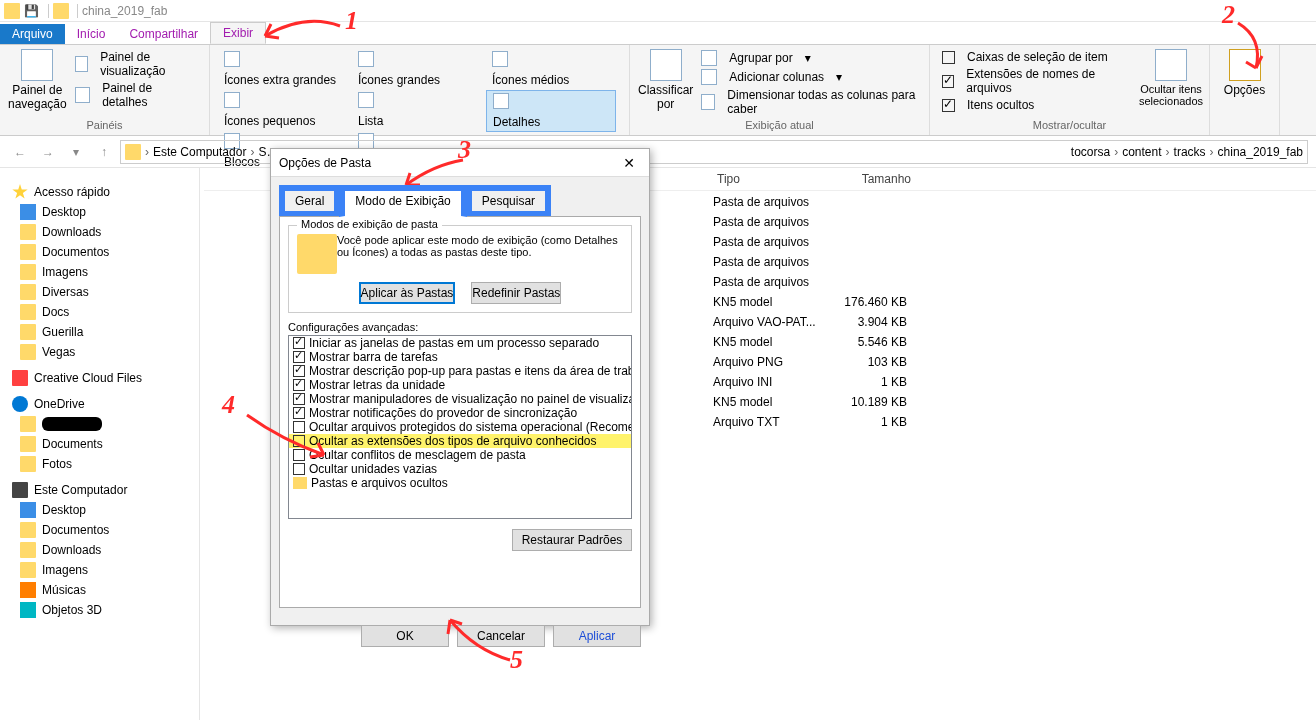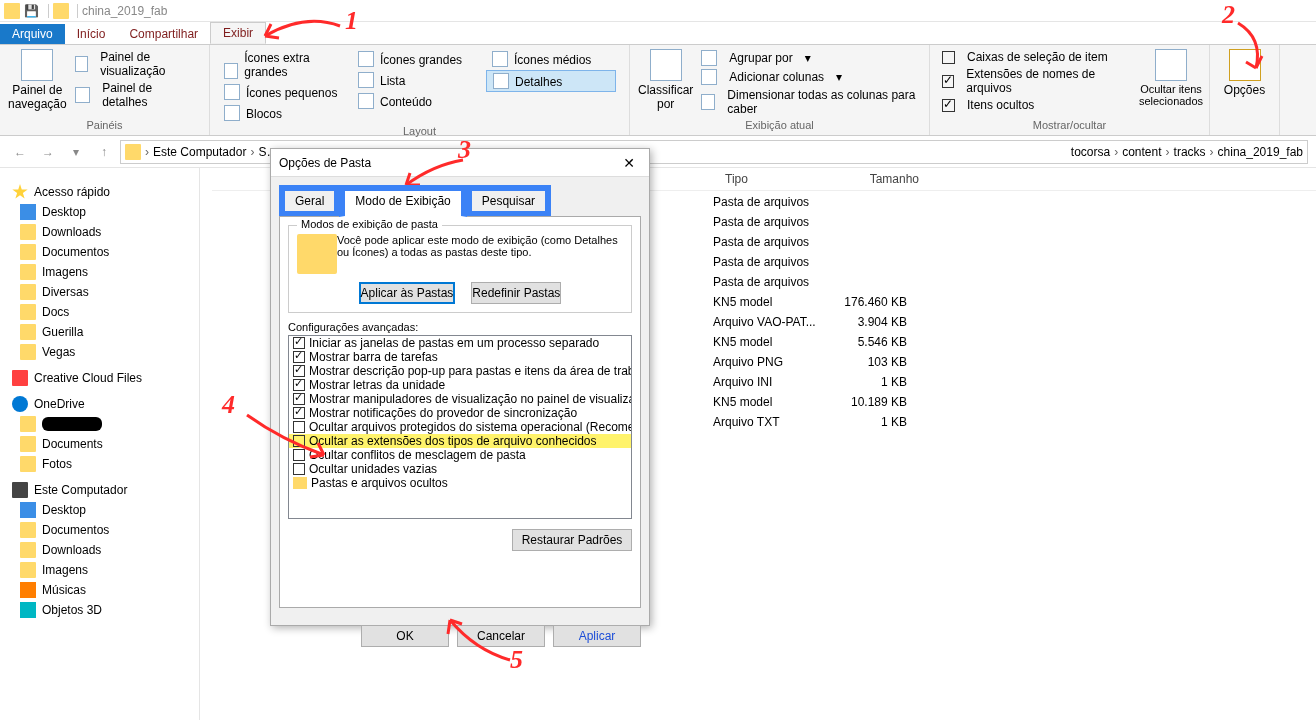--- a/index.html
+++ b/index.html
@@ -6,35 +6,35 @@
 body { background: #fff; width: 1316px; height: 720px; overflow: hidden; position: relative; }
 
 
 .titlebar { height: 22px; background: #fff; display: flex; align-items: center; padding-left: 4px; border-bottom: 1px solid #e5e5e5; }
 .titlebar .ticon { width: 16px; height: 16px; margin-right: 4px; display: inline-flex; align-items: center; justify-content: center; }
 .titlebar .sep { border-left: 1px solid #ccc; height: 14px; margin: 0 4px; }
 .titlebar .ttxt { color: #888; }
 
 
 .tabs { height: 22px; display: flex; align-items: flex-end; background: #fff; }
-.tab { padding: 3px 12px; color: #7f1d1d; cursor: pointer; }
+.tab { padding: 3px 12px; color: #a21caf; cursor: pointer; }
 .tab.file { background: #1979ca; color: #fff; }
 .tab.active { border: 1px solid #ccc; border-bottom: 1px solid #f0f0f0; background: #f5f5f5; }
 
 
 .ribbon { height: 92px; background: #f5f5f5; border-top: 1px solid #ccc; border-bottom: 1px solid #ccc; display: flex; }
 .rib-group { border-right: 1px solid #ddd; padding: 4px 8px; display: flex; flex-direction: column; justify-content: space-between; }
 .rib-title { text-align: center; color: #666; font-size: 11px; padding-top: 2px; }
 .rib-body { display: flex; gap: 4px; }
 .rib-btn { display: flex; align-items: center; gap: 12px; padding: 1px 4px; cursor: pointer; }
 .rib-icon { width: 16px; height: 16px; display: inline-block; border: 1px solid #8faecb; background: #fff; }
 .rib-large { display: flex; flex-direction: column; align-items: center; width: 60px; gap: 2px; text-align: center; }
 .rib-large .rib-icon { width: 32px; height: 32px; }
 .rib-col { display: flex; flex-direction: column; gap: 1px; }
-.layout-item { display: flex; align-items: flex-end; gap: 6px; padding: 2px 6px; width: 130px; }
+.layout-item { display: flex; align-items: flex-start; gap: 6px; padding: 2px 6px; width: 130px; flex-direction: column; }
 .layout-item.selected { border: 1px solid #7eb4ea; background: #cde6f7; }
 .chk { width: 13px; height: 13px; border: 1px solid #333; display: inline-block; position: relative; }
 .chk.checked::after { content: '✓'; position: absolute; top: -3px; left: 0; font-size: 12px; }
 
 
 .addressbar { height: 32px; border-bottom: 1px solid #e5e5e5; display: flex; align-items: center; padding: 0 8px; gap: 4px; }
 .nav-arrow { width: 24px; height: 24px; border-radius: 2px; display: flex; align-items: center; justify-content: center; color: #888; }
 .addr-path { flex: 1; height: 24px; border: 1px solid #ccc; display: flex; align-items: center; padding: 0 4px; gap: 4px; }
 .addr-seg { display: flex; align-items: center; gap: 2px; }
 .addr-sep { color: #666; }
@@ -49,21 +49,21 @@
 .ico-desktop { background: #3b8ee6; }
 .ico-folder { background: #ffd96a; border-radius: 1px; }
 .ico-pc { background: #444; border-radius: 1px; }
 .ico-cloud { background: #0078d4; border-radius: 50%; }
 .ico-music { background: #ff7e00; }
 .ico-3d { background: #00b7c3; }
 .strikethrough { text-decoration: line-through; color: #000; background: #000; border-radius: 6px; padding: 0 20px; }
 
 
 .content { flex: 1; position: relative; }
-.list-head { display: flex; border-bottom: 1px solid #eee; position: absolute; left: 12px; right: 0; top: 0; background: #fff; align-items: flex-end; }
+.list-head { display: flex; border-bottom: 1px solid #eee; position: absolute; left: 4px; right: 0; top: 0; background: #fff; align-items: flex-end; }
 .list-head .col { padding: 4px 8px; color: #444; }
 .list-body { position: absolute; top: 24px; left: 0; right: 0; }
 .list-row { display: flex; padding: 1px 0; }
 .list-row .col { padding: 2px 8px; }
 .col-type { width: 130px; }
 .col-size { width: 80px; text-align: right; }
 
 
 .dialog { position: absolute; left: 270px; top: 148px; width: 380px; height: 478px; background: #f0f0f0; border: 1px solid #aaa; box-shadow: 2px 2px 8px rgba(0,0,0,0.3); }
 .dlg-title { height: 28px; display: flex; align-items: center; justify-content: space-between; padding: 4px 8px; background: #fff; border-bottom: 1px solid #ddd; }

